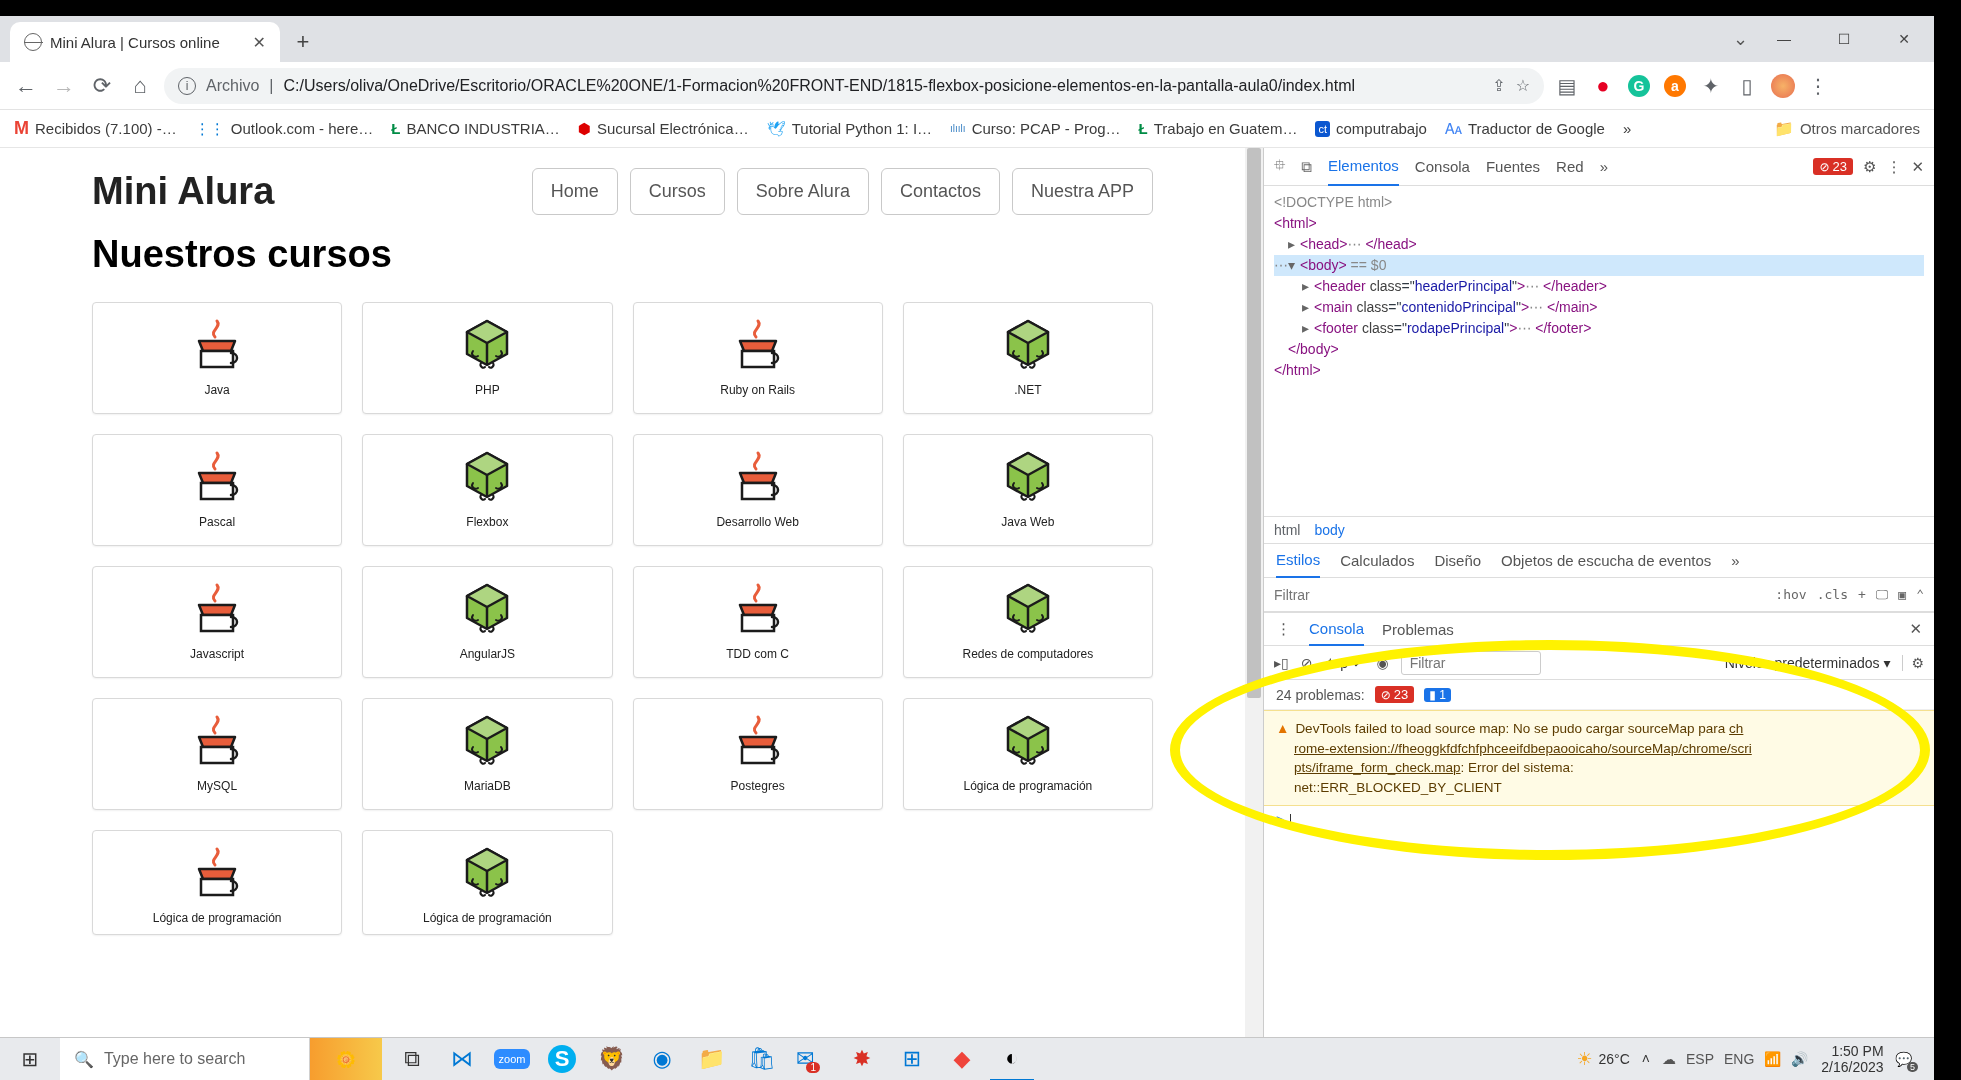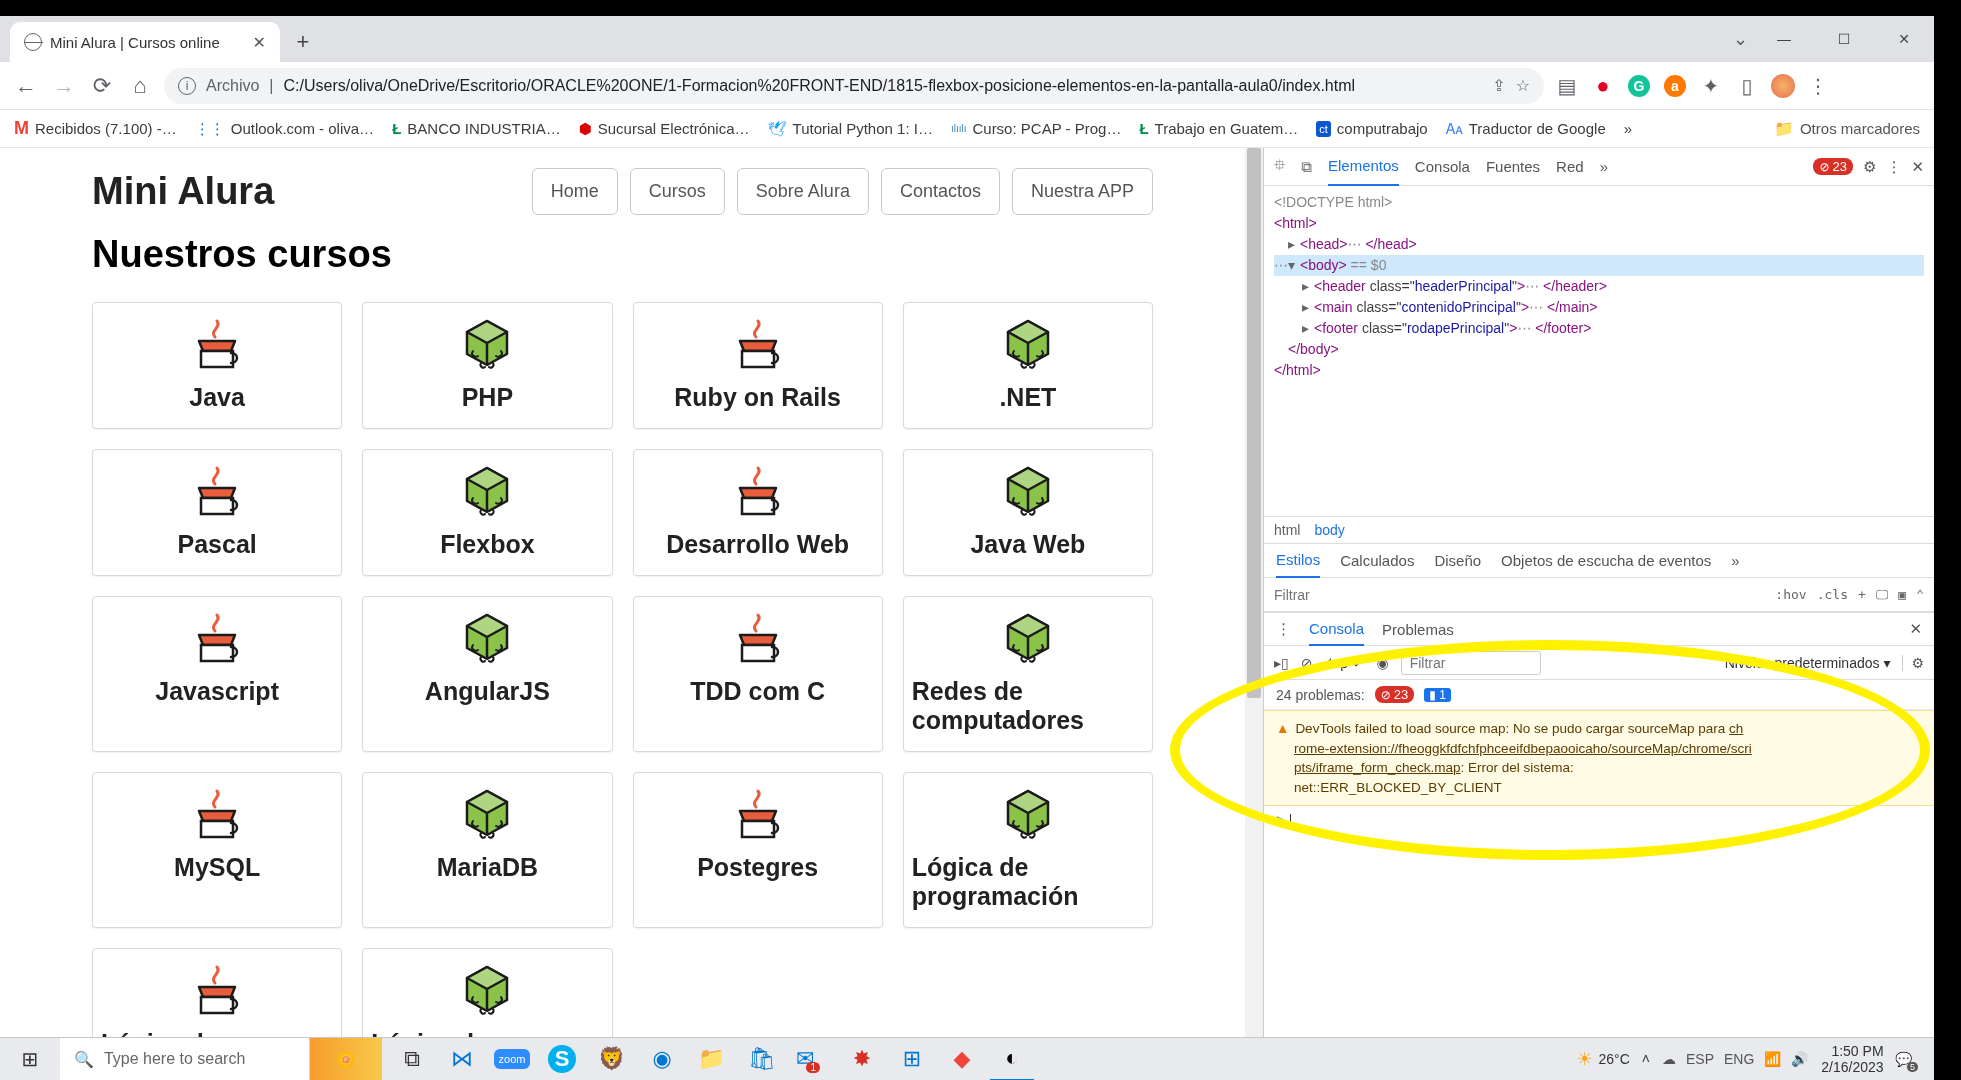--- a/index.html
+++ b/index.html
@@ -42,30 +42,30 @@
   .devtools{flex:1;display:flex;flex-direction:column;border-left:1px solid #ccc;min-width:0}
   
   .page-inner{padding:20px 92px}
   .header{display:flex;align-items:center;justify-content:space-between;margin-bottom:10px}
   .logo{font-size:38px;font-weight:bold;color:#222}
   .nav{display:flex;gap:12px}
   .nav button{border:1px solid #c9c9c9;background:#fff;color:#555;padding:12px 18px;border-radius:6px;font-size:18px}
   .h2{font-size:38px;font-weight:bold;margin:18px 0 26px}
   .grid{display:grid;grid-template-columns:repeat(4,1fr);gap:20px}
   .card{border:1px solid #d9d9d9;border-radius:4px;box-shadow:0 1px 2px rgba(0,0,0,.06);display:flex;flex-direction:column;align-items:center;padding:14px 8px 16px;background:#fff}
-  .card .title{font-size:25px;font-weight:bold;margin-top:10px;color:#222}
+  .card .title{font-size:12px;font-weight:normal;margin-top:10px;color:#222}
   .cut{height:105px;overflow:hidden}
   
   .cicon{width:56px;height:56px;position:relative}
   .cicon svg{width:56px;height:56px}
   
   .dt-bar{height:38px;border-bottom:1px solid #ddd;display:flex;align-items:center;gap:16px;padding:0 10px;font-size:15px;color:#555}
   .dt-bar .sel{color:#1a73e8;border-bottom:2px solid #1a73e8;height:38px;display:flex;align-items:center}
   .dt-right{margin-left:auto;display:flex;align-items:center;gap:10px}
-  .errbadge{background:#d93025;color:#fff;font-size:13px;padding:1px 6px;border-radius:8px;display:flex;align-items:center;gap:3px}
+  .errbadge{background:#d93025;color:#fff;font-size:13px;padding:1px 6px;border-radius:3px;display:flex;align-items:center;gap:3px}
   .errbadge:before{content:"⊘";font-size:12px}
   .dt-dom{flex:0 0 330px;overflow:auto;font-family:Menlo,Consolas,monospace;font-size:14px;color:#303942;padding:6px 10px;line-height:1.5}
   .tag{color:#881280}
   .attr{color:#404040}
   .val{color:#1a1aa6}
   .sel-line{background:#cfe8fc}
   .gray{color:#888}
   .tri{color:#666;display:inline-block;width:12px}
   .crumbs{height:28px;border-top:1px solid #ddd;border-bottom:1px solid #ddd;display:flex;align-items:center;gap:14px;padding:0 10px;font-size:14px;color:#5f6368}
   .crumbs .act{color:#1a73e8}
@@ -171,21 +171,21 @@
     <div class="ticon dots">⋮</div>
   </div>
 
   <div class="bookmarks">
     <span class="bk">
         <span class="gmail">M</span>
         <span>Recibidos (7.100) -…</span>
       </span>
     <span class="bk">
         <span style="color:#0078d4">⋮⋮</span>
-        <span>Outlook.com - oliva…</span>
+        <span>Outlook.com - here…</span>
       </span>
     <span class="bk">
         <span style="color:#008c45;font-weight:bold">Ł</span>
         <span>BANCO INDUSTRIA…</span>
       </span>
     <span class="bk">
         <span style="color:#d00">⬢</span>
         <span>Sucursal Electrónica…</span>
       </span>
     <span class="bk">

